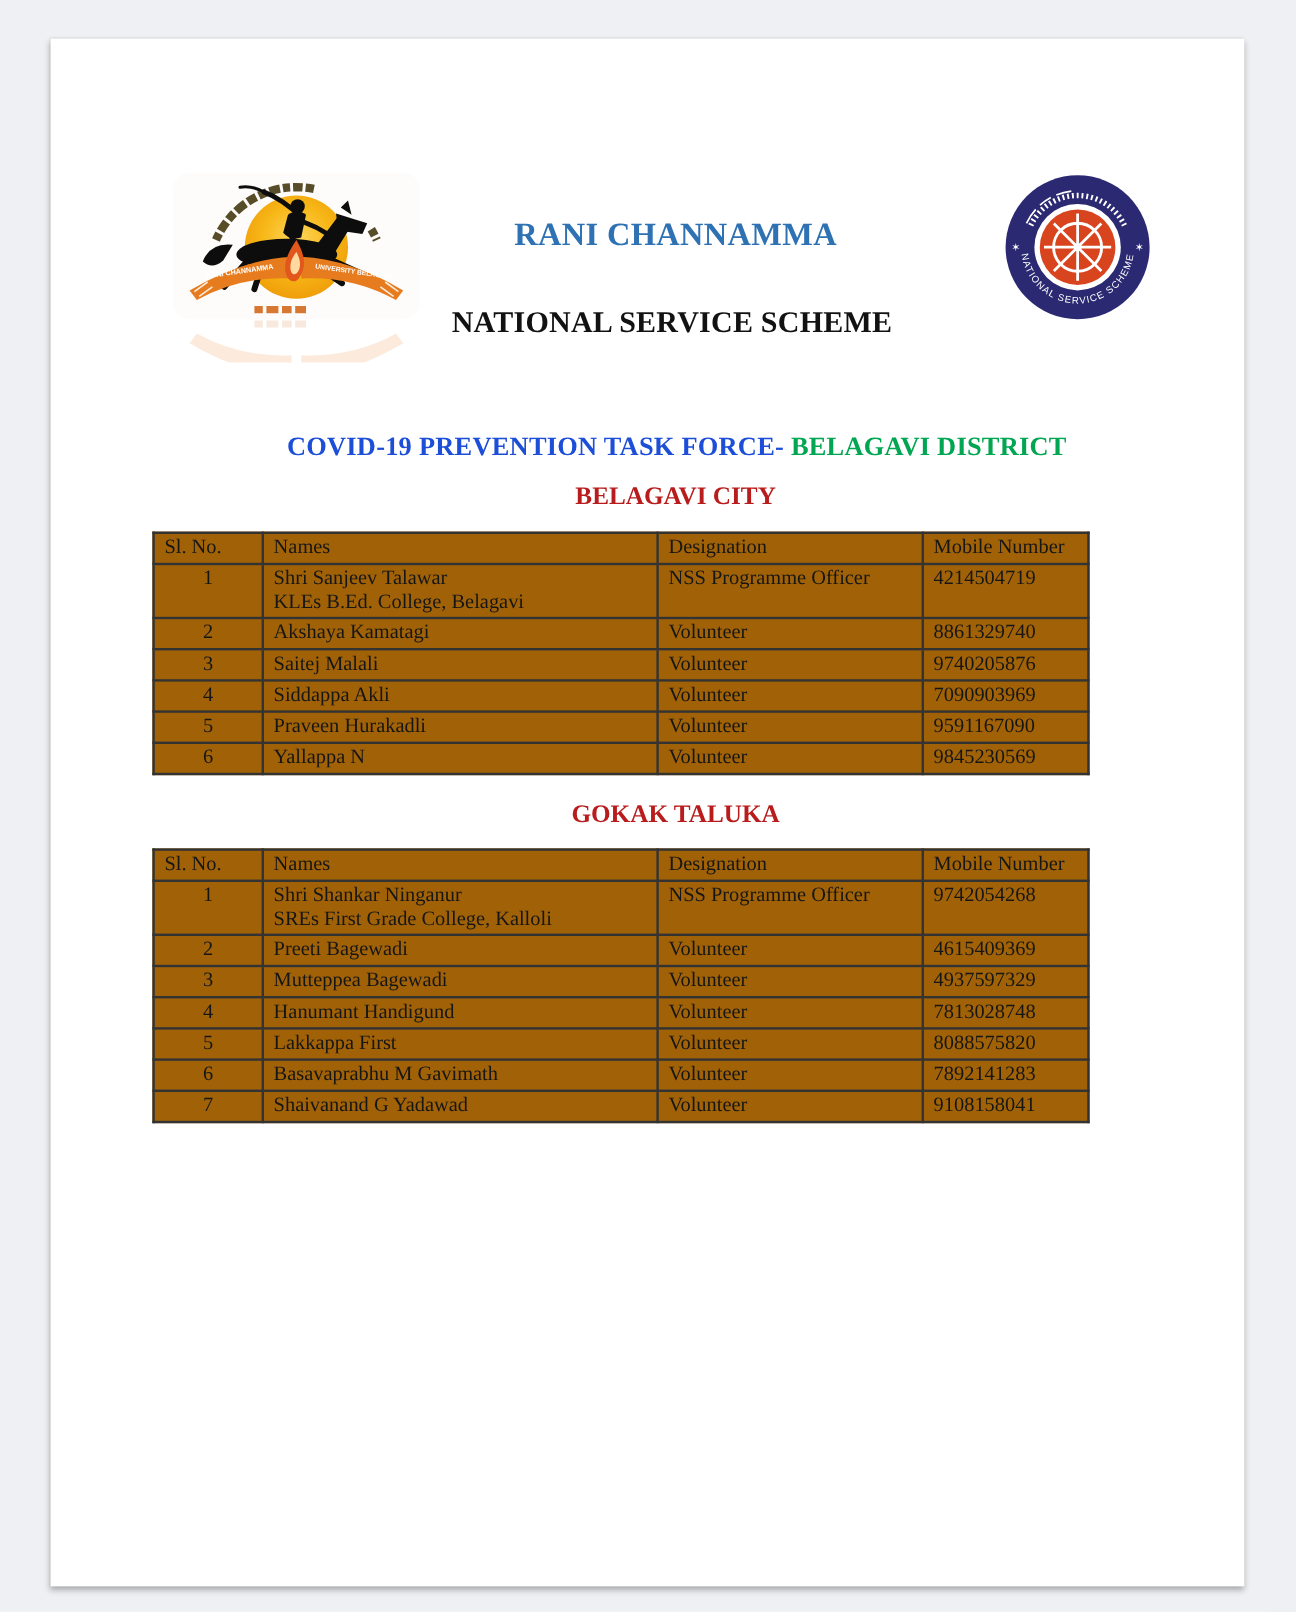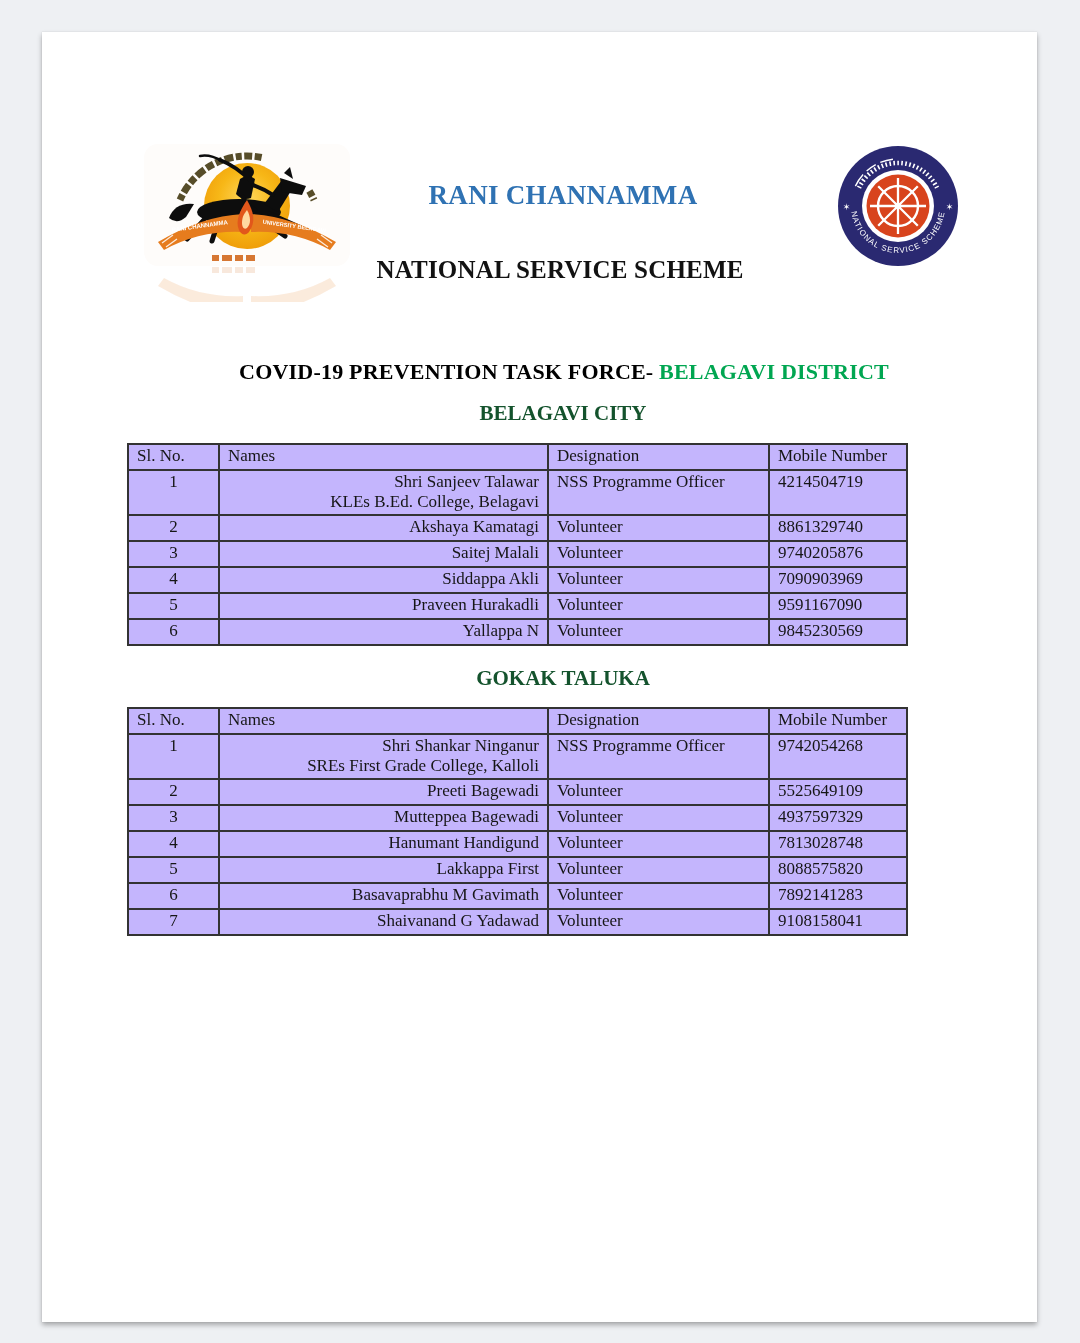--- a/index.html
+++ b/index.html
@@ -9,39 +9,39 @@
          box-shadow:0 3px 5px rgba(0,0,0,.30), 0 0 1px rgba(0,0,0,.15);}
   .uni-logo{position:absolute;left:100px;top:110px;width:210px;height:160px;}
   .nss-logo{position:absolute;left:794px;top:112px;width:124px;height:124px;}
   .center-head{position:absolute;left:521px;top:146px;transform:translateX(-50%);
          text-align:center;font-weight:bold;font-size:27px;line-height:35px;color:#2f72b3;
          white-space:nowrap;letter-spacing:.3px;}
   .nss-head{position:absolute;left:518px;top:224px;transform:translateX(-50%);
          font-weight:bold;font-size:25px;color:#121212;white-space:nowrap;letter-spacing:.2px;}
   .covid-head{position:absolute;left:522px;top:327px;transform:translateX(-50%);
          font-weight:bold;font-size:22px;white-space:nowrap;letter-spacing:.2px;}
-  .covid-head .red{color:#000000;}
+  .covid-head .red{color:#1d4ed8;}
   .covid-head .green{color:#00a651;margin-top:10px;}
   .sec-head{position:absolute;left:521px;transform:translateX(-50%);
-         font-weight:bold;font-size:21px;color:#14532d;white-space:nowrap;}
+         font-weight:bold;font-size:21px;color:#b91c1c;white-space:nowrap;}
   .sec0 .sec-head{top:369px;}
   .sec1 .sec-head{top:634px;font-family:Liberation Serif, serif;}
   table.roster{position:absolute;left:85px;border-collapse:collapse;table-layout:fixed;
-         width:779px;background:#c4b5fd;}
+         width:779px;background:#a16207;}
   .sec0 table.roster{top:411px;}
   .sec1 table.roster{top:675px;}
   table.roster col.w0{width:91px;}
   table.roster col.w1{width:329px;}
   table.roster col.w2{width:221px;}
   table.roster col.w3{width:138px;}
   table.roster th, table.roster td{border:2px solid #333333;font-size:17px;line-height:20px;
          padding:1px 8px 2px 8px;vertical-align:top;text-align:left;font-weight:normal;
          height:21px;overflow:hidden;white-space:nowrap;}
   table.roster td.sl{text-align:center;padding-left:2px;padding-right:2px;}
-  .name-line{white-space:nowrap;text-align:right;}
+  .name-line{white-space:nowrap;}
 </style>
 </head>
 <body>
 
 <div class="stage">
   <div class="paper">
 
     <div class="uni-logo">
       <svg width="210" height="160" viewBox="0 0 210 160">
         <rect x="2" y="2" width="206" height="122" rx="14" fill="#fefcfa"></rect>
@@ -231,21 +231,21 @@
               </td>
               <td>NSS Programme Officer</td>
               <td>9742054268</td>
             </tr>
             <tr>
               <td class="sl">2</td>
               <td>
                 <div class="name-line">Preeti Bagewadi</div>
               </td>
               <td>Volunteer</td>
-              <td>5525649109</td>
+              <td>4615409369</td>
             </tr>
             <tr>
               <td class="sl">3</td>
               <td>
                 <div class="name-line">Mutteppea Bagewadi</div>
               </td>
               <td>Volunteer</td>
               <td>4937597329</td>
             </tr>
             <tr>

